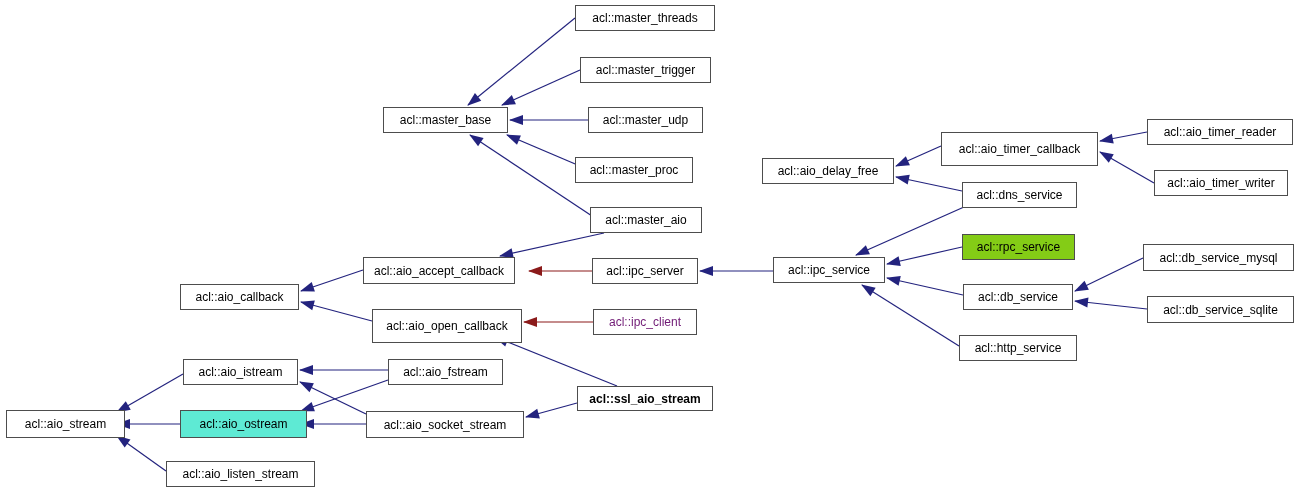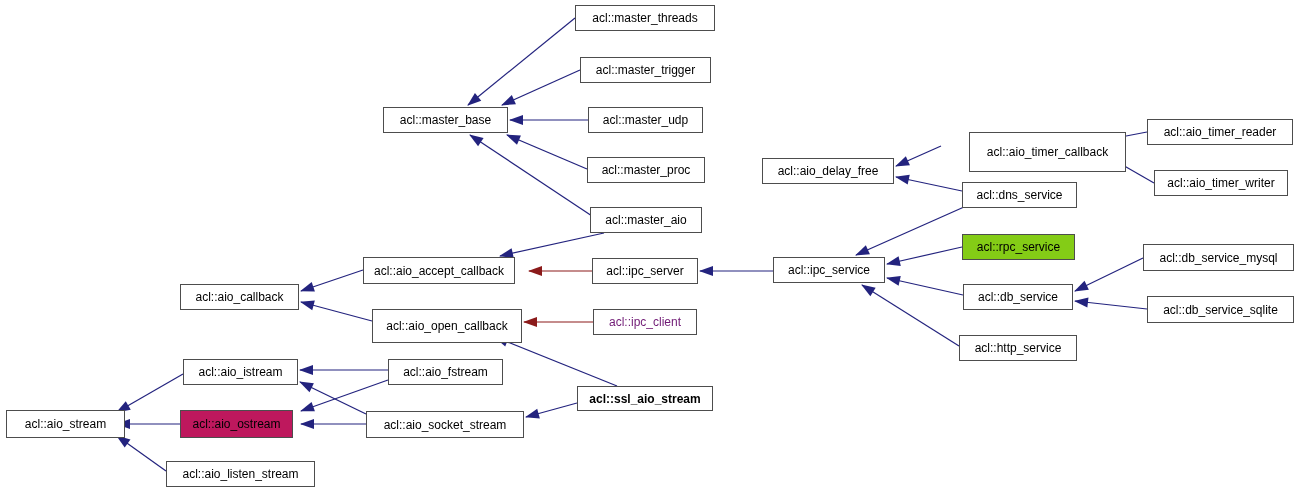--- a/index.html
+++ b/index.html
@@ -81,39 +81,39 @@
         <line x1="166" y1="471" x2="117" y2="436" stroke="#23237e" stroke-width="1.2" marker-end="url(#arrow-inheritance)"></line>
         <line x1="592" y1="271" x2="529" y2="271" stroke="#8b1a1a" stroke-width="1.2" marker-end="url(#arrow-usage)"></line>
         <line x1="593" y1="322" x2="524" y2="322" stroke="#8b1a1a" stroke-width="1.2" marker-end="url(#arrow-usage)"></line>
       </g>
   </svg>
   <div id="node-layer">
       <div class="node" style="left: 575px; top: 5px; width: 140px; height: 26px; border-color: rgb(77, 77, 77); background: rgb(255, 255, 255); color: rgb(0, 0, 0);">acl::master_threads</div>
       <div class="node" style="left: 580px; top: 57px; width: 131px; height: 26px; border-color: rgb(77, 77, 77); background: rgb(255, 255, 255); color: rgb(0, 0, 0);">acl::master_trigger</div>
       <div class="node" style="left: 383px; top: 107px; width: 125px; height: 26px; border-color: rgb(77, 77, 77); background: rgb(255, 255, 255); color: rgb(0, 0, 0);">acl::master_base</div>
       <div class="node" style="left: 588px; top: 107px; width: 115px; height: 26px; border-color: rgb(77, 77, 77); background: rgb(255, 255, 255); color: rgb(0, 0, 0);">acl::master_udp</div>
-      <div class="node" style="left: 587px; top: 157px; width: 118px; height: 26px; border-color: rgb(77, 77, 77); background: rgb(255, 255, 255); color: rgb(0, 0, 0);">acl::master_proc</div>
+      <div class="node" style="left: 575px; top: 157px; width: 118px; height: 26px; border-color: rgb(77, 77, 77); background: rgb(255, 255, 255); color: rgb(0, 0, 0);">acl::master_proc</div>
       <div class="node" style="left: 590px; top: 207px; width: 112px; height: 26px; border-color: rgb(77, 77, 77); background: rgb(255, 255, 255); color: rgb(0, 0, 0);">acl::master_aio</div>
       <div class="node" style="left: 363px; top: 257px; width: 152px; height: 27px; border-color: rgb(77, 77, 77); background: rgb(255, 255, 255); color: rgb(0, 0, 0);">acl::aio_accept_callback</div>
       <div class="node" style="left: 592px; top: 258px; width: 106px; height: 26px; border-color: rgb(77, 77, 77); background: rgb(255, 255, 255); color: rgb(0, 0, 0);">acl::ipc_server</div>
       <div class="node" style="left: 180px; top: 284px; width: 119px; height: 26px; border-color: rgb(77, 77, 77); background: rgb(255, 255, 255); color: rgb(0, 0, 0);">acl::aio_callback</div>
       <div class="node" style="left: 372px; top: 309px; width: 150px; height: 34px; border-color: rgb(77, 77, 77); background: rgb(255, 255, 255); color: rgb(0, 0, 0);">acl::aio_open_callback</div>
       <div class="node" style="left: 593px; top: 309px; width: 104px; height: 26px; border-color: rgb(77, 77, 77); background: rgb(255, 255, 255); color: #701a75;">acl::ipc_client</div>
       <div class="node" style="left: 762px; top: 158px; width: 132px; height: 26px; border-color: rgb(77, 77, 77); background: rgb(255, 255, 255); color: rgb(0, 0, 0);">acl::aio_delay_free</div>
-      <div class="node" style="left: 941px; top: 132px; width: 157px; height: 40px; border-color: rgb(77, 77, 77); background: rgb(255, 255, 255); color: rgb(0, 0, 0); margin-left: 28px;">acl::aio_timer_callback</div>
+      <div class="node" style="left: 941px; top: 132px; width: 157px; height: 34px; border-color: rgb(77, 77, 77); background: rgb(255, 255, 255); color: rgb(0, 0, 0);">acl::aio_timer_callback</div>
       <div class="node" style="left: 1147px; top: 119px; width: 146px; height: 26px; border-color: rgb(77, 77, 77); background: rgb(255, 255, 255); color: rgb(0, 0, 0);">acl::aio_timer_reader</div>
       <div class="node" style="left: 1154px; top: 170px; width: 134px; height: 26px; border-color: rgb(77, 77, 77); background: rgb(255, 255, 255); color: rgb(0, 0, 0);">acl::aio_timer_writer</div>
       <div class="node" style="left: 962px; top: 182px; width: 115px; height: 26px; border-color: rgb(77, 77, 77); background: rgb(255, 255, 255); color: rgb(0, 0, 0);">acl::dns_service</div>
       <div class="node" style="left: 773px; top: 257px; width: 112px; height: 26px; border-color: rgb(77, 77, 77); background: rgb(255, 255, 255); color: rgb(0, 0, 0);">acl::ipc_service</div>
       <div class="node" style="left: 962px; top: 234px; width: 113px; height: 26px; border-color: rgb(77, 77, 77); background: #84cc16; color: rgb(0, 0, 0);">acl::rpc_service</div>
       <div class="node" style="left: 963px; top: 284px; width: 110px; height: 26px; border-color: rgb(77, 77, 77); background: rgb(255, 255, 255); color: rgb(0, 0, 0);">acl::db_service</div>
       <div class="node" style="left: 959px; top: 335px; width: 118px; height: 26px; border-color: rgb(77, 77, 77); background: rgb(255, 255, 255); color: rgb(0, 0, 0);">acl::http_service</div>
       <div class="node" style="left: 1143px; top: 244px; width: 151px; height: 27px; border-color: rgb(77, 77, 77); background: rgb(255, 255, 255); color: rgb(0, 0, 0);">acl::db_service_mysql</div>
       <div class="node" style="left: 1147px; top: 296px; width: 147px; height: 27px; border-color: rgb(77, 77, 77); background: rgb(255, 255, 255); color: rgb(0, 0, 0);">acl::db_service_sqlite</div>
       <div class="node" style="left: 183px; top: 359px; width: 115px; height: 26px; border-color: rgb(77, 77, 77); background: rgb(255, 255, 255); color: rgb(0, 0, 0);">acl::aio_istream</div>
       <div class="node" style="left: 388px; top: 359px; width: 115px; height: 26px; border-color: rgb(77, 77, 77); background: rgb(255, 255, 255); color: rgb(0, 0, 0);">acl::aio_fstream</div>
       <div class="node" style="left: 6px; top: 410px; width: 119px; height: 28px; border-color: rgb(77, 77, 77); background: rgb(255, 255, 255); color: rgb(0, 0, 0);">acl::aio_stream</div>
-      <div class="node" style="left: 180px; top: 410px; width: 113px; height: 28px; border-color: rgb(77, 77, 77); background: #be185d; color: rgb(0, 0, 0);">acl::aio_ostream</div>
+      <div class="node" style="left: 180px; top: 410px; width: 127px; height: 28px; border-color: rgb(77, 77, 77); background: #5eead4; color: rgb(0, 0, 0);">acl::aio_ostream</div>
       <div class="node" style="left: 366px; top: 411px; width: 158px; height: 27px; border-color: rgb(77, 77, 77); background: rgb(255, 255, 255); color: rgb(0, 0, 0);">acl::aio_socket_stream</div>
       <div class="node" style="left: 577px; top: 386px; width: 136px; height: 25px; border-color: rgb(77, 77, 77); background: rgb(255, 255, 255); color: rgb(0, 0, 0); font-weight: bold;">acl::ssl_aio_stream</div>
       <div class="node" style="left: 166px; top: 461px; width: 149px; height: 26px; border-color: rgb(77, 77, 77); background: rgb(255, 255, 255); color: rgb(0, 0, 0);">acl::aio_listen_stream</div>
     </div>
 </div>
 
 </body></html>

